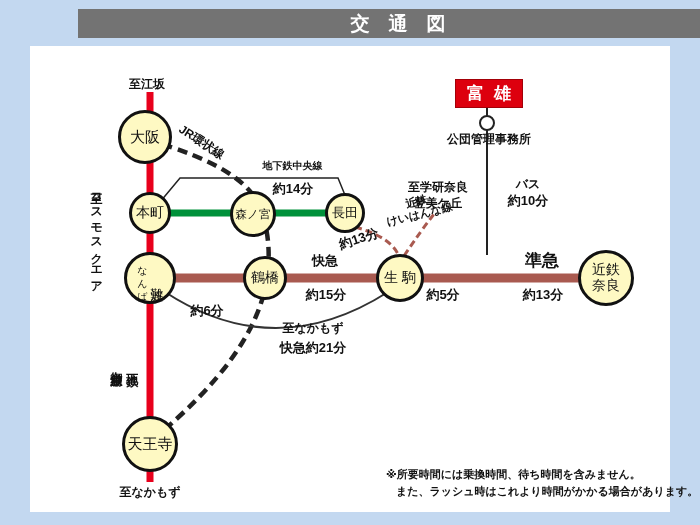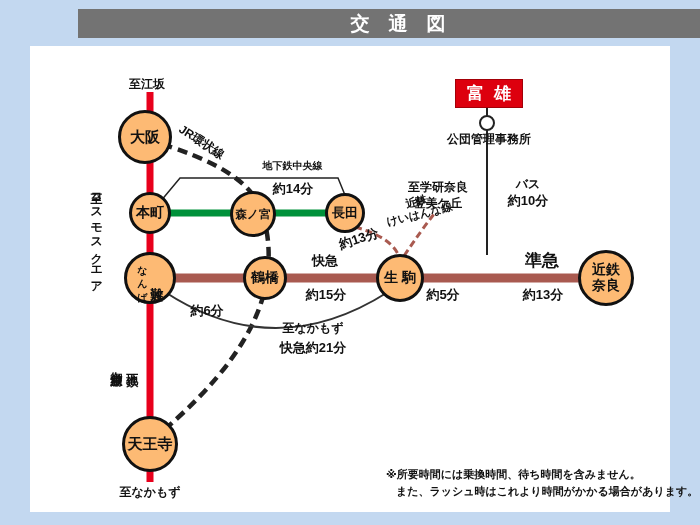--- a/index.html
+++ b/index.html
@@ -14,23 +14,23 @@
     background:#737373; color:#fff;
     display:flex; align-items:center; justify-content:center;
     font-size:19px; font-weight:bold;margin-left:48px;
   }
   .panel{
     position:absolute; left:30px; top:46px; width:640px; height:466px;
     background:#ffffff;
   }
   .map-svg{position:absolute; left:0; top:0; pointer-events:none;}
   .station{
-    position:absolute; background:#fdba74; border:3px solid #111; border-radius:50%;
+    position:absolute; background:#fef9c3; border:3px solid #111; border-radius:50%;
     display:flex; align-items:center; justify-content:center;
-    font-weight:bold; text-align:center; line-height:1.12; white-space:pre-line;
+    font-weight:normal; text-align:center; line-height:1.12; white-space:pre-line;
     box-sizing:border-box;
   }
   .lbl{
     position:absolute; font-weight:bold; line-height:1.3;
     white-space:pre-line; text-align:center;
   }
   .vtext{ writing-mode:vertical-rl; text-orientation:upright; letter-spacing:1px; }
   .highlight-box{
     position:absolute; left:455px; top:79px; width:66px; height:27px;
     background:#dd000e; border:1px solid #a30008; color:#fff;

